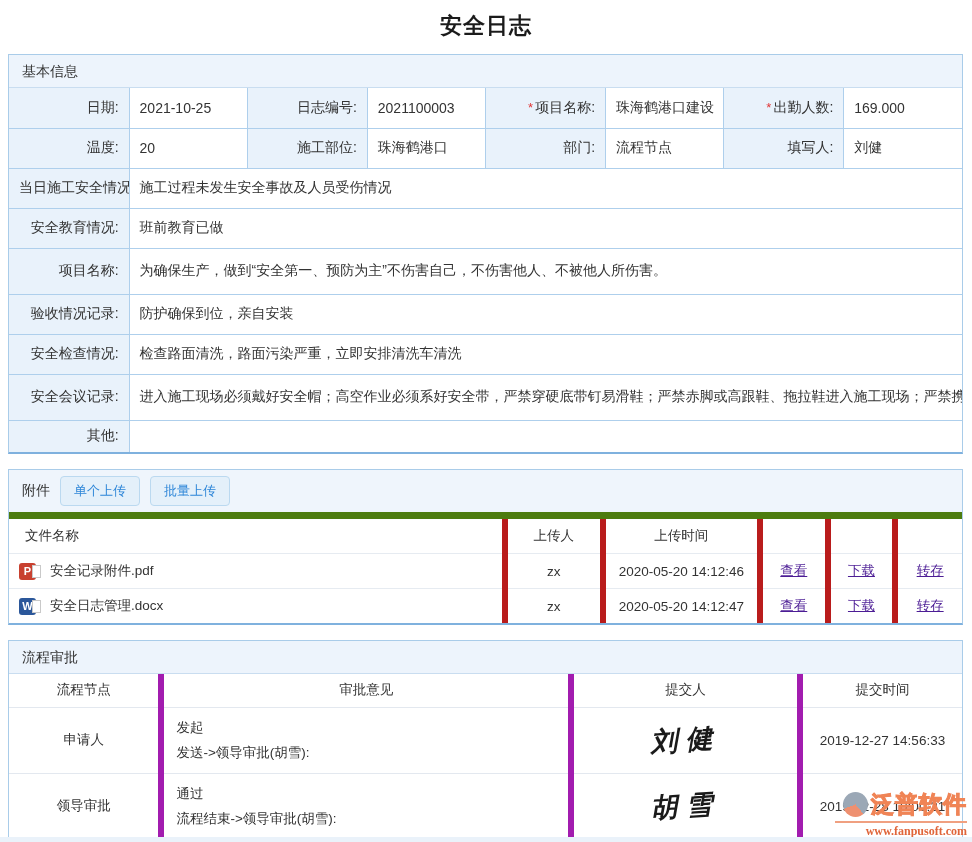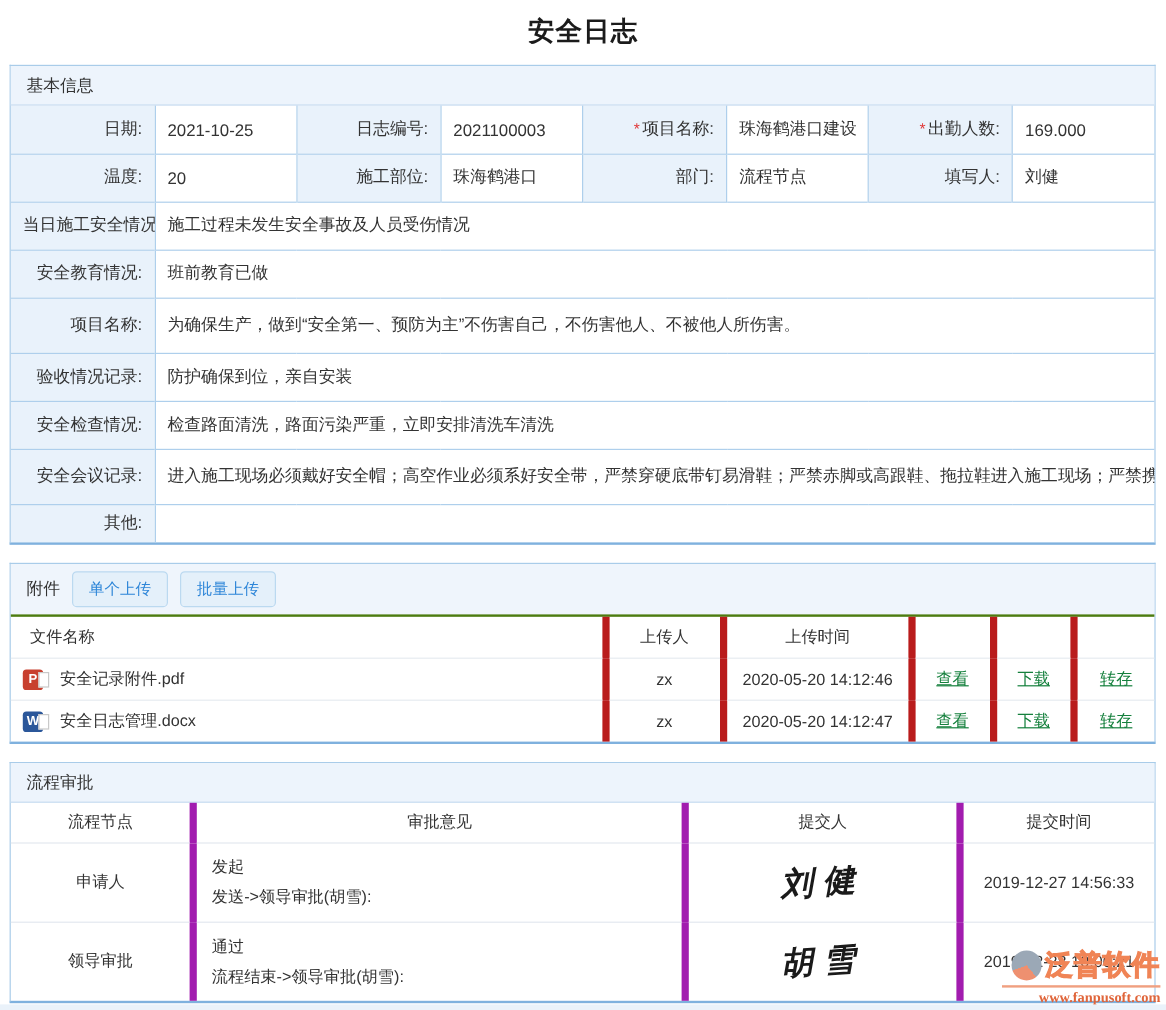--- a/index.html
+++ b/index.html
@@ -35,21 +35,21 @@
   .basic-table td:first-child { border-left: none; }
   .basic-table .lbl { background: #E9F2FB; text-align: right; height: 40px; }
   .basic-table .val { background: #ffffff; text-align: left; }
   .basic-table tr.tall td { height: 46px; }
   .basic-table tr.short td { height: 32px; }
   .basic-table tr.normal td { height: 40px; }
   .required-mark { color: #E03636; margin-right: 2px; font-size: 13px; }
   
   .attach-header {
     background: #EFF5FC; display: flex; align-items: center; gap: 10px;
-    padding: 6px 10px 6px 13px; border-bottom: 2px solid #4d7c0f;
+    padding: 6px 10px 6px 13px; border-bottom: 7px solid #4d7c0f;
   }
   .attach-label { font-size: 14px; color: #333; }
   .upload-btn {
     background: #E4F0FA; border: 1px solid #BBD9F0; border-radius: 4px;
     color: #2E86D8; font-size: 13px; padding: 5px 13px; cursor: pointer;
     font-family: inherit;
   }
   .attach-table th, .attach-table td {
     border-top: 1px solid #E6EBF1; border-left: 6px solid #b91c1c;
     font-size: 13.5px; font-weight: normal; padding: 8px 10px;
@@ -65,21 +65,21 @@
     display: inline-flex; align-items: center; justify-content: center;
     position: relative;
   }
   .file-icon::after {
     content: ""; position: absolute; right: -5px; top: 2px;
     width: 7px; height: 11px; background: #ffffff; border: 1px solid #c9c9c9;
   }
   .file-icon.pdf { background: #C8402F; }
   .file-icon.word { background: #2B579A; }
   .file-name { padding-left: 6px; }
-  .link { color: #15803d; text-decoration: underline; cursor: pointer; }
+  .link { color: #4c1d95; text-decoration: underline; cursor: pointer; }
   
   .approve-table th, .approve-table td {
     border-top: 1px solid #E3E8EF; border-left: 6px solid #a21caf;
     font-size: 13.5px; font-weight: normal; padding: 6px 12px;
     vertical-align: middle;
   }
   .approve-table th:first-child, .approve-table td:first-child { border-left: none; }
   .approve-table thead th { border-top: none; height: 33px; text-align: center; }
   .approve-table td.node { text-align: center; height: 66px; }
   .approve-table td.time { text-align: center; }

